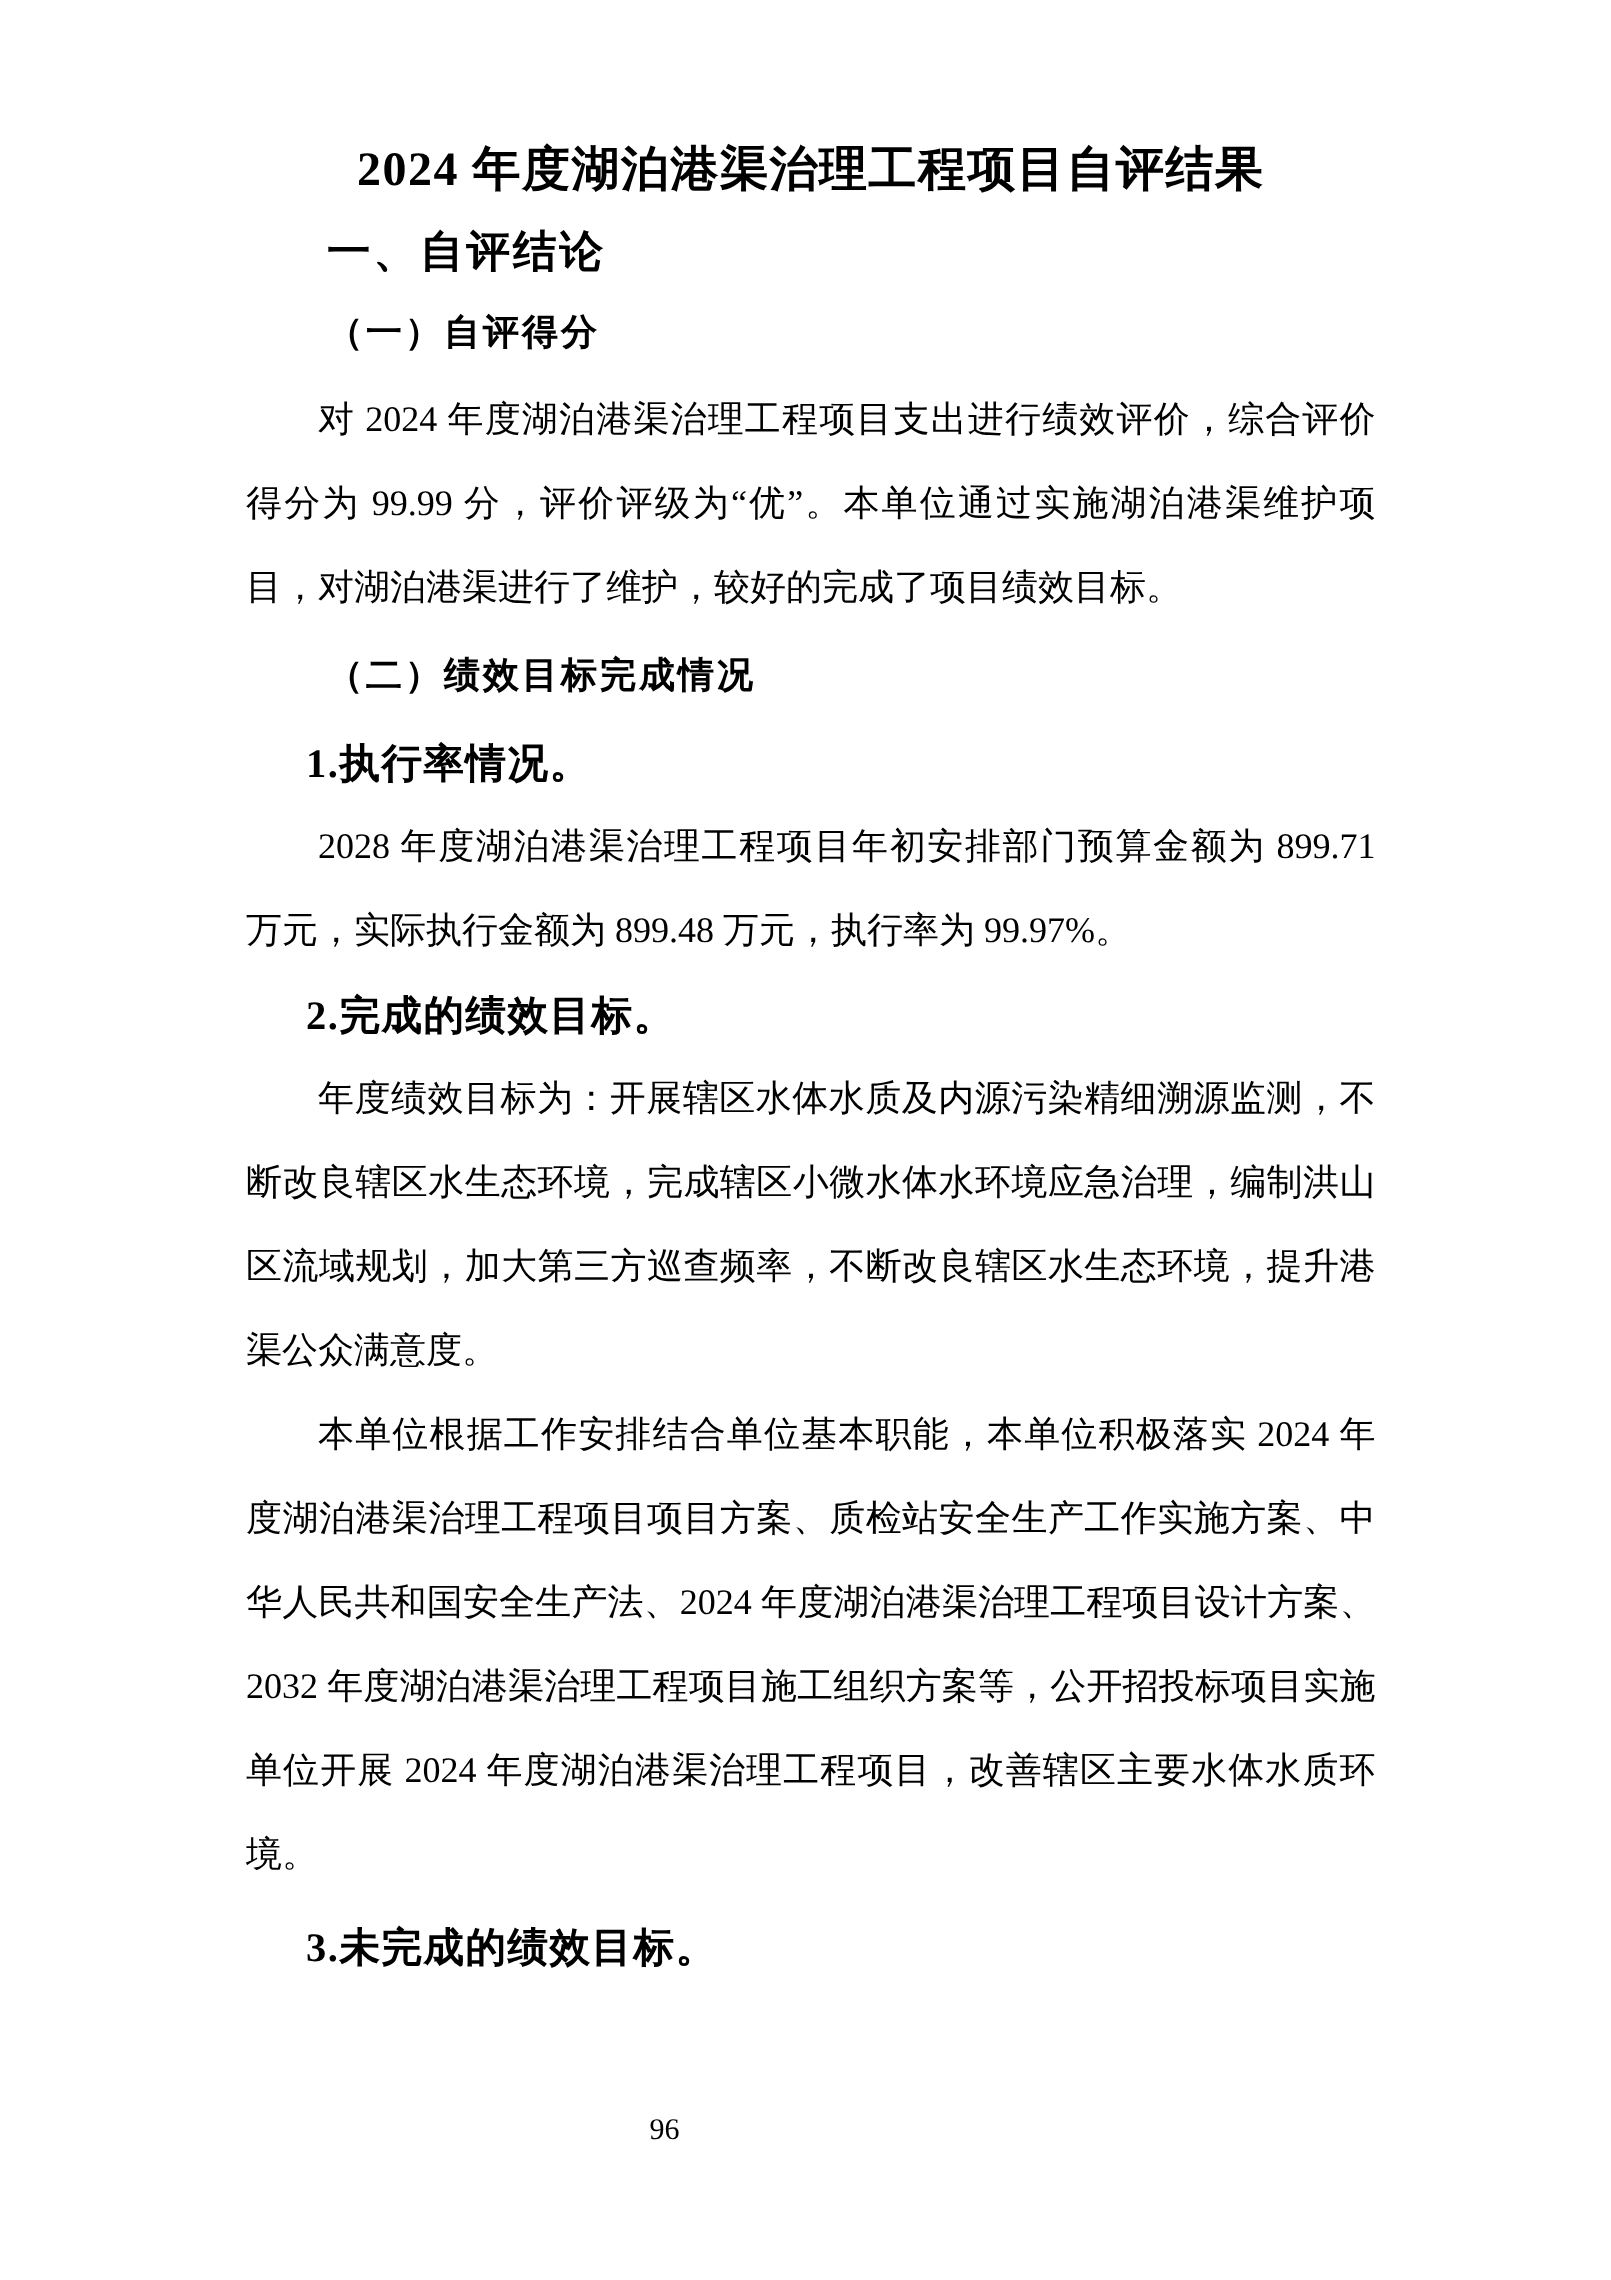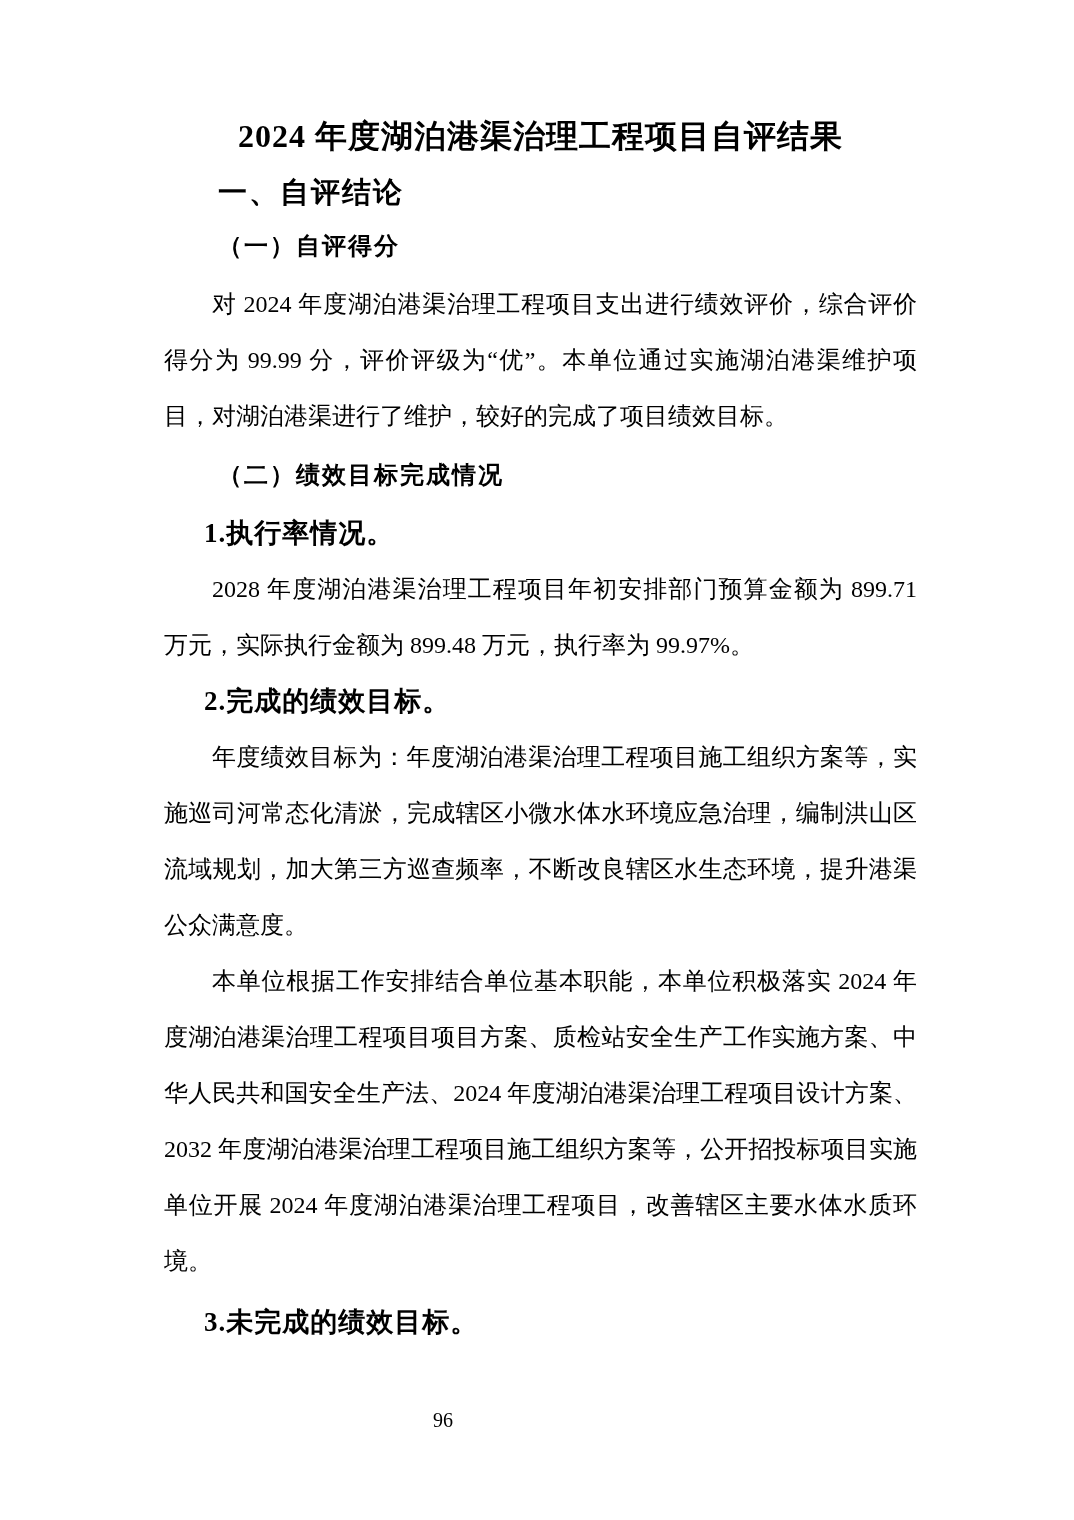--- a/index.html
+++ b/index.html
@@ -11,21 +11,21 @@
     width: 1074px;
     height: 1520px;
     position: relative;
     color: #000000;
     font-family: "Liberation Serif", "DejaVu Serif", serif;
     overflow: hidden;
   }
   .page {
     box-sizing: border-box;
     width: 1074px;
-    padding: 108px 157px 0 164px;
+    padding: 84px 157px 0 164px;
   }
   .doc-title {
     font-size: 32px;
     font-weight: bold;
     line-height: 56px;
     text-align: center;
     margin: 0;
     font-family: "Liberation Serif", "DejaVu Serif", serif;
     letter-spacing: 1px;
   }
@@ -91,21 +91,21 @@
   <p class="para">对 2024 年度湖泊港渠治理工程项目支出进行绩效评价，综合评价得分为 99.99 分，评价评级为“优”。本单位通过实施湖泊港渠维护项目，对湖泊港渠进行了维护，较好的完成了项目绩效目标。</p>
 
   <div class="h2 gap-before">（二）绩效目标完成情况</div>
 
   <div class="h3">1.执行率情况。</div>
 
   <p class="para">2028 年度湖泊港渠治理工程项目年初安排部门预算金额为 899.71 万元，实际执行金额为 899.48 万元，执行率为 99.97%。</p>
 
   <div class="h3">2.完成的绩效目标。</div>
 
-  <p class="para">年度绩效目标为：年度湖泊港渠治理工程项目施工组织方案等，实施巡司河常态化清淤，完成辖区小微水体水环境应急治理，编制洪山区流域规划，加大第三方巡查频率，不断改良辖区水生态环境，提升港渠公众满意度。</p>
+  <p class="para">年度绩效目标为：开展辖区水体水质及内源污染精细溯源监测，不断改良辖区水生态环境，完成辖区小微水体水环境应急治理，编制洪山区流域规划，加大第三方巡查频率，不断改良辖区水生态环境，提升港渠公众满意度。</p>
 
   <p class="para">本单位根据工作安排结合单位基本职能，本单位积极落实 2024 年度湖泊港渠治理工程项目项目方案、质检站安全生产工作实施方案、中华人民共和国安全生产法、2024 年度湖泊港渠治理工程项目设计方案、2032 年度湖泊港渠治理工程项目施工组织方案等，公开招投标项目实施单位开展 2024 年度湖泊港渠治理工程项目，改善辖区主要水体水质环境。</p>
 
   <div class="h3 gap-before">3.未完成的绩效目标。</div>
 
 </div>
 
 <div class="page-number">96</div>
 
 </body></html>

